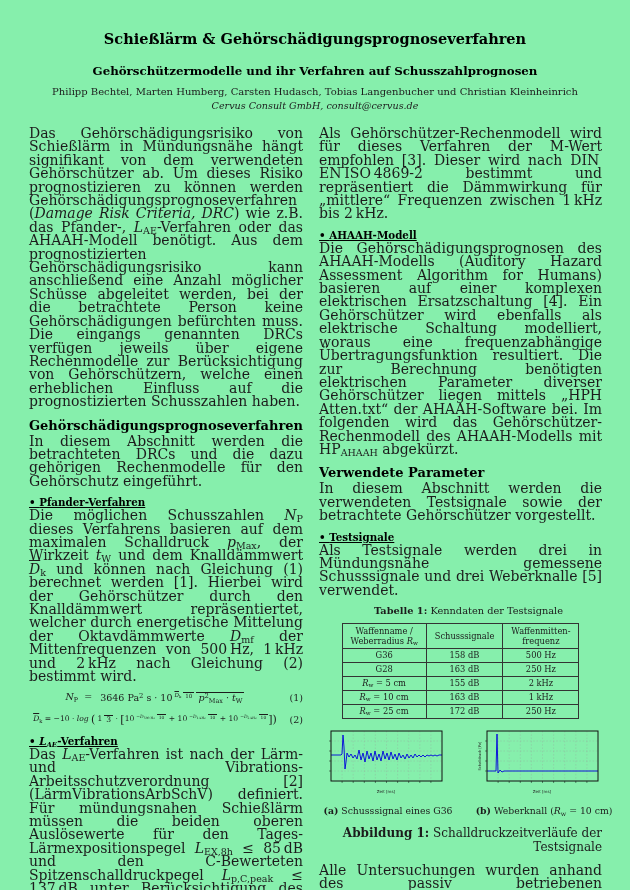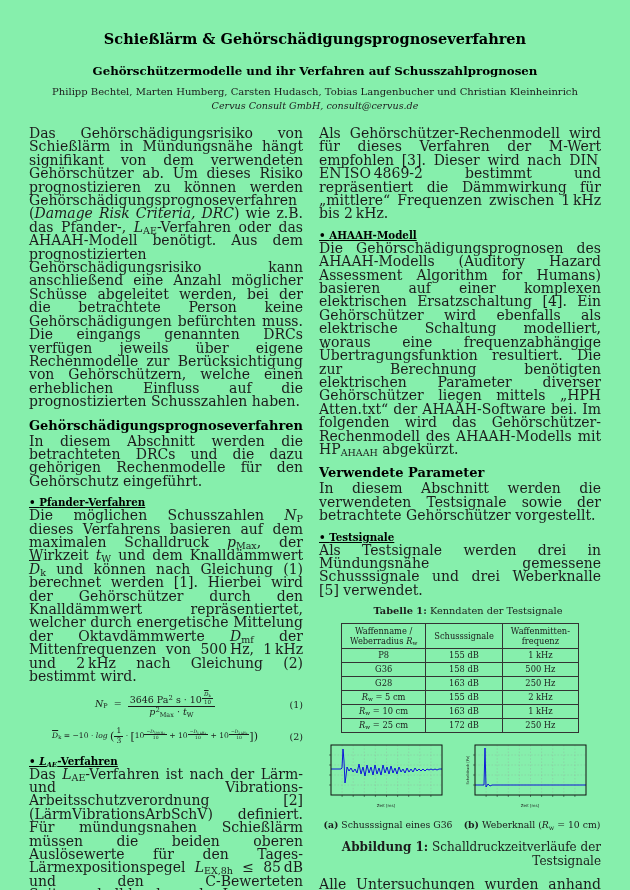--- a/index.html
+++ b/index.html
@@ -18,33 +18,33 @@
   .bullet-head{font-size:10.3px;font-weight:bold;margin:3px 0 1px 0;color:#000;text-decoration:underline;}
   .bullet-head::before{content:"• ";}
   .ol{text-decoration:overline;}
   i{font-style:italic;}
   sub{font-size:0.68em;vertical-align:-0.25em;line-height:0;}
   sup{font-size:0.72em;vertical-align:0.45em;line-height:0;}
   .eq{display:flex;align-items:center;margin:7px 0 9px 0;font-size:9.5px;}
   .eq .ebody{flex:1;text-align:center;}
   .eq .eqnum{width:22px;text-align:right;font-size:9.5px;}
   .eq.small{font-size:7.6px;}
-  .frac{display:inline-flex;flex-direction:column;vertical-align:middle;
+  .frac{display:inline-flex;flex-direction:row;vertical-align:middle;
         text-align:center;line-height:1.15;}
   .frac .fn{padding:0 2px;}
   .frac .fd{border-top:0.8px solid #1c1c1c;padding:0 2px;}
   sup .frac{font-size:0.82em;vertical-align:middle;}
   .bg{font-size:1.45em;font-weight:400;vertical-align:middle;}
   .tabcaption{font-size:9.8px;text-align:center;margin:4px 0 7px 0;}
   .tabcaption b{font-weight:bold;margin-left:16px;}
   table.kenn{border-collapse:collapse;margin:0 auto 10px auto;font-size:8.3px;
              text-align:center;color:#1c1c1c;}
   table.kenn th,table.kenn td{border:0.9px solid #333;padding:1.5px 8px;font-weight:normal;}
   table.kenn th{line-height:1.25;}
-  .figrow{display:flex;gap:6px;justify-content:flex-start;margin-top:4px;}
+  .figrow{display:flex;gap:18px;justify-content:flex-start;margin-top:4px;}
   .figcell{width:138px;text-align:center;}
   svg.plot{width:138px;height:74px;display:block;}
   .figcap{font-size:9.3px;margin-top:2px;text-align:center;}
   .figcap b{font-weight:bold;}
   .figcaption{font-size:12px;text-align:right;margin:10px 0 10px 0;}
   .plot-frame{fill:none;stroke:#111;stroke-width:1;}
   .sig{fill:none;stroke:#0000dd;stroke-width:0.9;}
   .gridline{stroke:#999;stroke-width:0.3;stroke-dasharray:1.5,1.8;}
   .tick{stroke:#111;stroke-width:0.5;}
   .axlabel{font-size:4px;fill:#222;font-family:"DejaVu Sans",sans-serif;}
@@ -122,25 +122,20 @@
 
       <table class="kenn">
         <thead>
             <tr>
               <th>Waffenname /<br>Weberradius <i>R</i><sub>w</sub></th>
               <th>Schusssignale</th>
               <th>Waffenmitten-<br>frequenz</th>
             </tr>
           </thead>
         <tbody>
-            <tr>
-              <td>P8</td>
-              <td>155 dB</td>
-              <td>1 kHz</td>
-            </tr>
             <tr>
               <td>G36</td>
               <td>158 dB</td>
               <td>500 Hz</td>
             </tr>
             <tr>
               <td>G28</td>
               <td>163 dB</td>
               <td>250 Hz</td>
             </tr>

